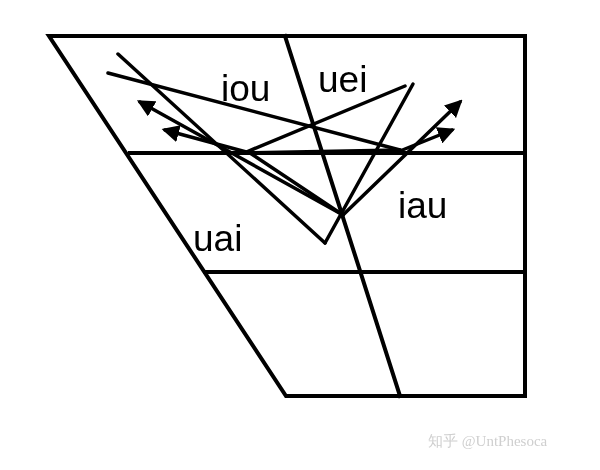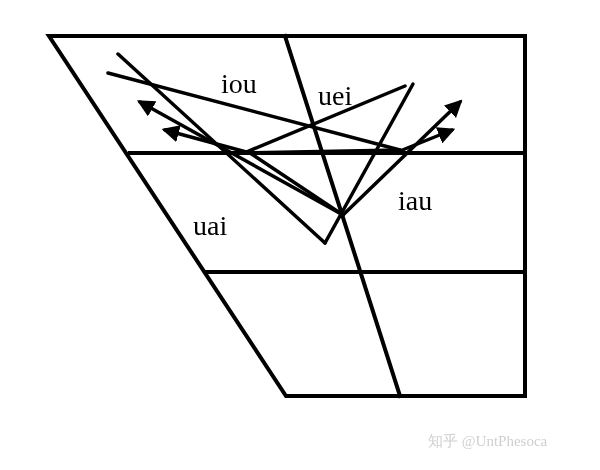--- a/index.html
+++ b/index.html
@@ -1,20 +1,20 @@
 <!DOCTYPE html>
 <html><head>
 <meta charset="utf-8">
 <style>
   html, body { margin: 0; padding: 0; background: #ffffff; }
   body { width: 600px; height: 470px; position: relative; overflow: hidden; }
   #diagram { position: absolute; left: 0; top: 0; }
   .frame { stroke: #000; stroke-width: 4; fill: none; stroke-linecap: square; }
   .traj { stroke: #000; stroke-width: 3.5; fill: none; stroke-linecap: round; }
-  .lbl { position: absolute; font-family: Liberation Serif, serif; font-size: 28px; color: #000; line-height: 1; }
+  .lbl { position: absolute; font-family: Liberation Sans, sans-serif; font-size: 37px; color: #000; line-height: 1; }
   .wm { position: absolute; left: 428px; top: 432px; font-family: Liberation Serif, serif; font-size: 15px; color: #cfcfcf; }
 </style>
 </head>
 <body>
 
 <svg id="diagram" width="600" height="470" viewBox="0 0 600 470">
   <defs>
     <marker id="arrow" viewBox="0 0 10 10" refX="8" refY="5" markerWidth="5" markerHeight="5" orient="auto-start-reverse">
       <path d="M0,0 L10,5 L0,10 z" fill="#000"></path>
     </marker>
@@ -44,17 +44,17 @@
   </g>
 
   <g>
     <line class="traj" x1="343" y1="215" x2="460" y2="102" marker-end="url(#arrow)"></line>
     <line class="traj" x1="395" y1="153" x2="452" y2="130" marker-end="url(#arrow)"></line>
     <line class="traj" x1="343" y1="215" x2="250" y2="153"></line>
   </g>
 </svg>
 
 <div class="lbl" style="left:221px; top:70px;">iou</div>
-<div class="lbl" style="left:318px; top:82px;">uei</div>
-<div class="lbl" style="left:193px; top:212px;">uai</div>
+<div class="lbl" style="left:318px; top:61px;">uei</div>
+<div class="lbl" style="left:193px; top:220px;">uai</div>
 <div class="lbl" style="left:398px; top:187px;">iau</div>
 
 <div class="wm">知乎 @UntPhesoca</div>
 
 </body></html>

